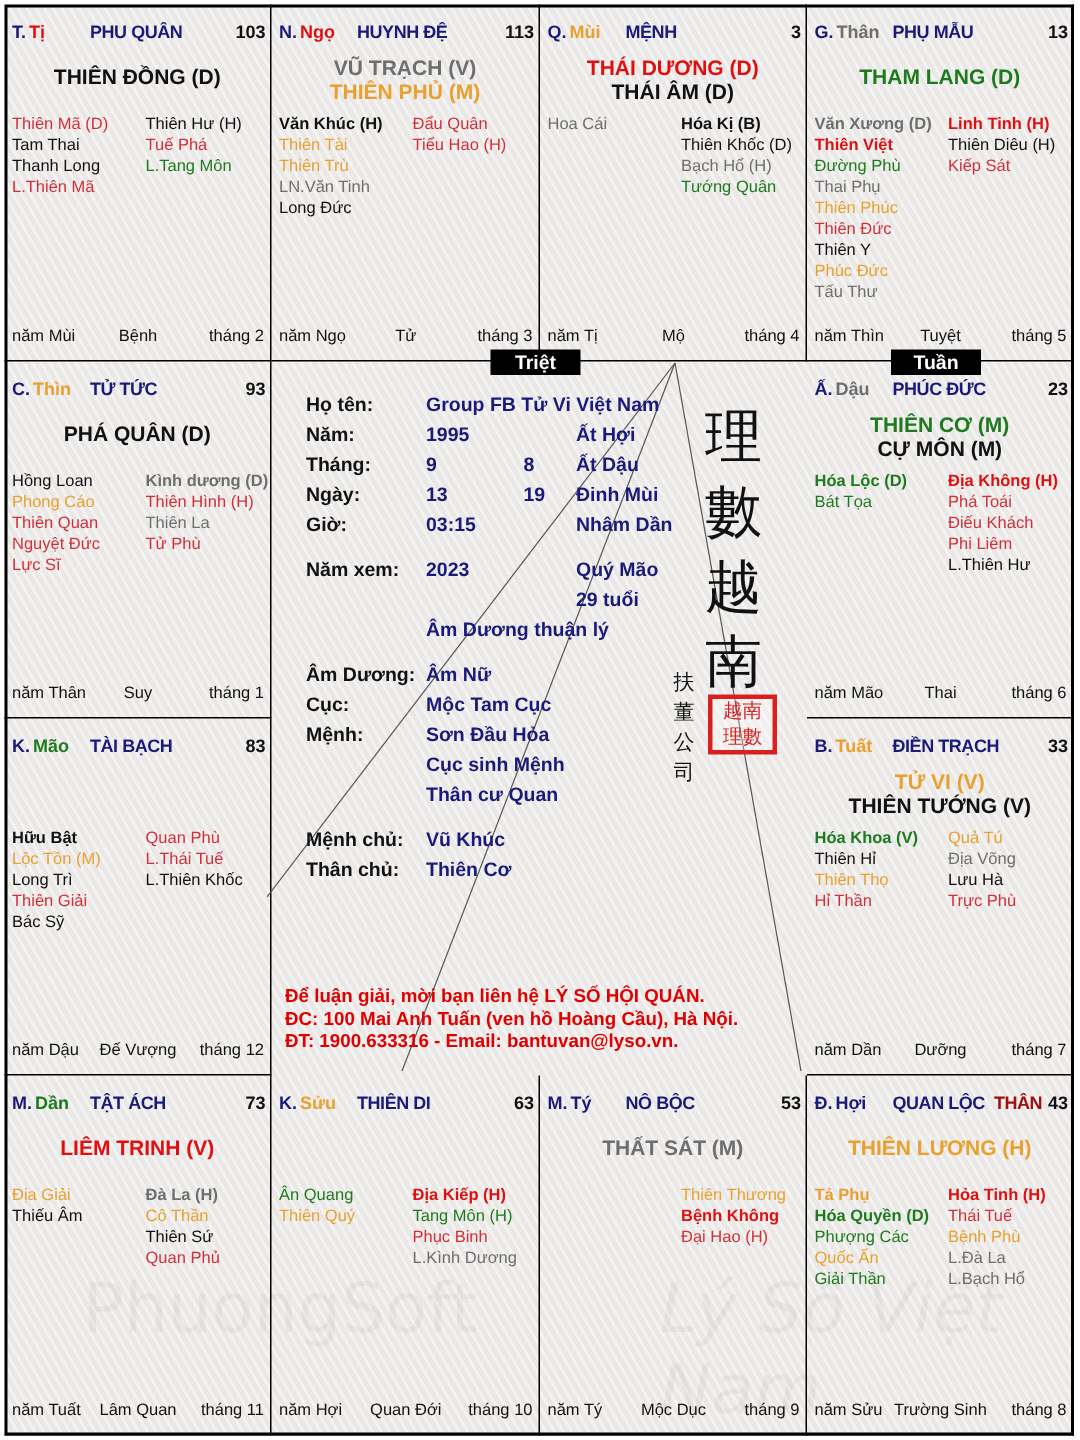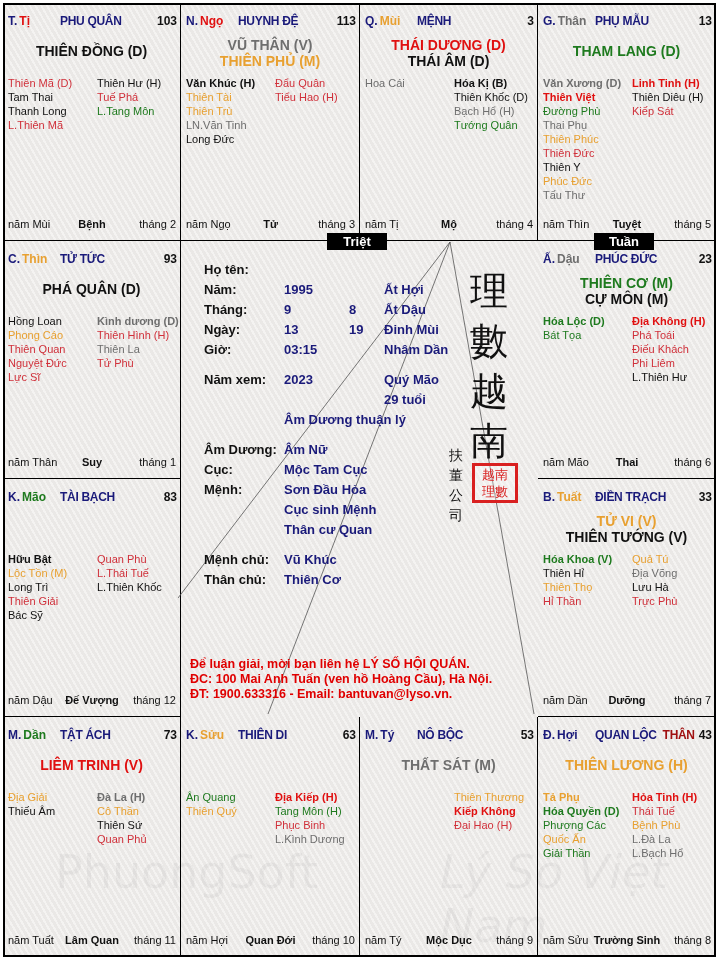--- a/index.html
+++ b/index.html
@@ -24,21 +24,21 @@
   .hdr .can { position:absolute; left:0; color:#1a1a7a; }
   .hdr .chi { margin-left:2px; }
   .hdr .palace { position:absolute; left:52px; color:#1a1a7a; letter-spacing:-0.3px; }
   .hdr .than { color:#a01010; margin-left:6px; }
   .hdr .age { position:absolute; right:0; color:#111; }
   .main { position:absolute; left:0; right:0; text-align:center; font-weight:bold; font-size:14px; line-height:16px; }
   .col { position:absolute; font-size:11px; line-height:14px; white-space:nowrap; }
   .col div { height:14px; }
   .ftr { position:absolute; left:5px; right:4px; bottom:8px; height:14px; font-size:11px; color:#111; }
   .ftr .y { position:absolute; left:0; }
-  .ftr .st { position:absolute; left:0; right:0; text-align:center; font-weight:bold; }
+  .ftr .st { position:absolute; left:0; right:0; text-align:center; font-weight:normal; }
   .ftr .m { position:absolute; right:0; }
   .b { font-weight:bold; }
   .center { position:absolute; left:178px; top:238px; width:358px; height:476px; }
   .info { position:absolute; font-size:13px; font-weight:bold; color:#111; line-height:20px; }
   .info .v { color:#1a1a7a; }
   .tag {
     position:absolute; background:#000; color:#fff; font-weight:bold; font-size:13px;
     text-align:center; height:17px; line-height:17px; width:60px;
   }
   .notice { position:absolute; left:12px; top:419px; color:#e00000; font-weight:bold; font-size:12.5px; line-height:15px; }
@@ -77,21 +77,21 @@
       <span class="m">tháng 2</span>
     </div>
     </div>
     <div class="cell" style="left: 181px; top: 3px; width: 179px; height: 238px;">
       <div class="hdr">
       <span class="can"><span>N.</span><span class="chi" style="color:#e01010">Ngọ</span></span>
       <span class="palace"><span>HUYNH ĐỆ</span></span>
       <span class="age">113</span>
     </div>
       <div class="main" style="top:34px">
-        <div style="color:#6e6e6e">VŨ THÂN (V)</div>
+        <div style="color:#6e6e6e">VŨ TRẠCH (V)</div>
         <div style="color:#e8a030">THIÊN PHỦ (M)</div>
       </div>
       <div class="col" style="left:5px;top:73px">
         <div class="b" style="color:#111111">Văn Khúc (H)</div>
         <div class="" style="color:#e8a030">Thiên Tài</div>
         <div class="" style="color:#e8a030">Thiên Trù</div>
         <div class="" style="color:#6e6e6e">LN.Văn Tinh</div>
         <div class="" style="color:#111111">Long Đức</div>
       </div>
       <div class="col" style="left:94px;top:73px">
@@ -320,21 +320,21 @@
       <div class="hdr">
       <span class="can"><span>M.</span><span class="chi" style="color:#1a1a7a">Tý</span></span>
       <span class="palace"><span>NÔ BỘC</span></span>
       <span class="age">53</span>
     </div>
       <div class="main" style="top:40px">
         <div style="color:#6e6e6e">THẤT SÁT (M)</div>
       </div>
       <div class="col" style="left:94px;top:73px">
         <div class="" style="color:#e8a030">Thiên Thương</div>
-        <div class="b" style="color:#e01010">Kiếp Không</div>
+        <div class="b" style="color:#e01010">Bệnh Không</div>
         <div class="" style="color:#d0303a">Đại Hao (H)</div>
       </div>
       <div class="ftr">
       <span class="y">năm Tý</span>
       <span class="st">Mộc Dục</span>
       <span class="m">tháng 9</span>
     </div>
     </div>
     <div class="cell" style="left: 538px; top: 717px; width: 178px; height: 240px;">
       <div class="hdr">
@@ -370,20 +370,21 @@
 <div class="center">
   <svg width="358" height="476" style="position:absolute;left:0;top:0">
     <line x1="272" y1="4" x2="0" y2="360" stroke="#555" stroke-width="0.8"></line>
     <line x1="272" y1="4" x2="90" y2="476" stroke="#555" stroke-width="0.8"></line>
     <line x1="272" y1="4" x2="356" y2="476" stroke="#555" stroke-width="0.8"></line>
   </svg>
 
   <div class="info" style="left:26px;top:22px;width:340px;">
     <div style="position:relative;height:20px">
       <span>Họ tên:</span>
+      <span class="v" style="position:absolute;left:80px">Group FB Tử Vi Việt Nam</span>
     </div>
     <div style="position:relative;height:20px">
       <span>Năm:</span>
       <span class="v" style="position:absolute;left:80px">1995</span>
       <span class="v" style="position:absolute;left:180px">Ất Hợi</span>
     </div>
     <div style="position:relative;height:20px">
       <span>Tháng:</span>
       <span class="v" style="position:absolute;left:80px">9</span>
       <span class="v" style="position:absolute;left:145px">8</span>

